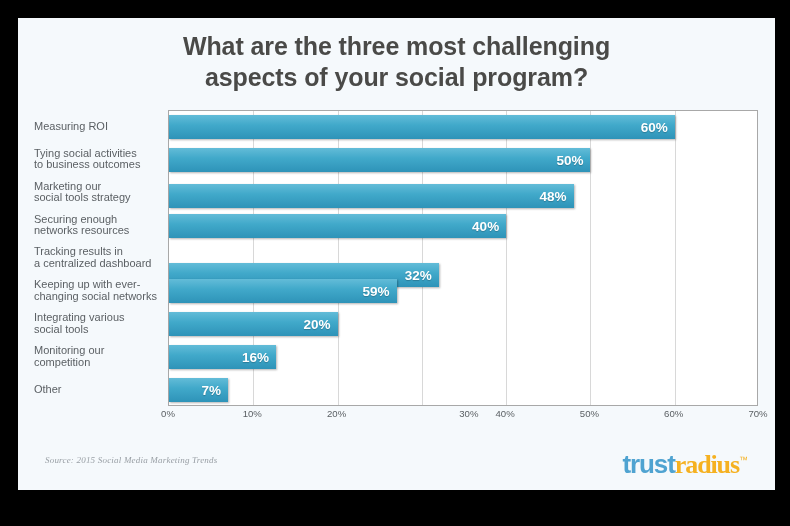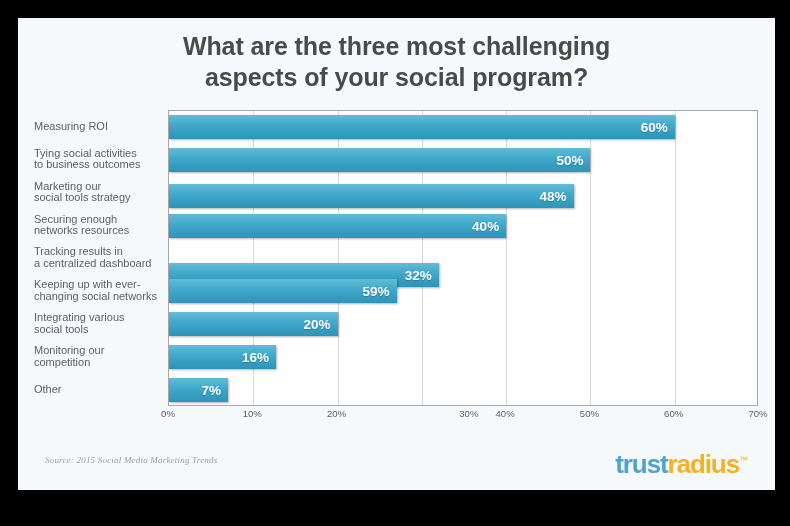--- a/index.html
+++ b/index.html
@@ -147,21 +147,21 @@
     position: absolute;
     right: 27px;
     top: 428px;
     font-size: 26px;
     font-weight: bold;
     letter-spacing: -1.1px;
     line-height: 28px;
     white-space: nowrap;
   }
   #logo .logo-trust { color: #4fa3d1; }
-  #logo .logo-radius { color: #f5b121; }
+  #logo .logo-radius { color: #f5b121; font-family: Liberation Serif, serif; }
   #logo .logo-tm {
     color: #f5b121;
     font-size: 9px;
     vertical-align: super;
     letter-spacing: 0;
     font-weight: normal;
   }
 </style>
 </head>
 <body>

